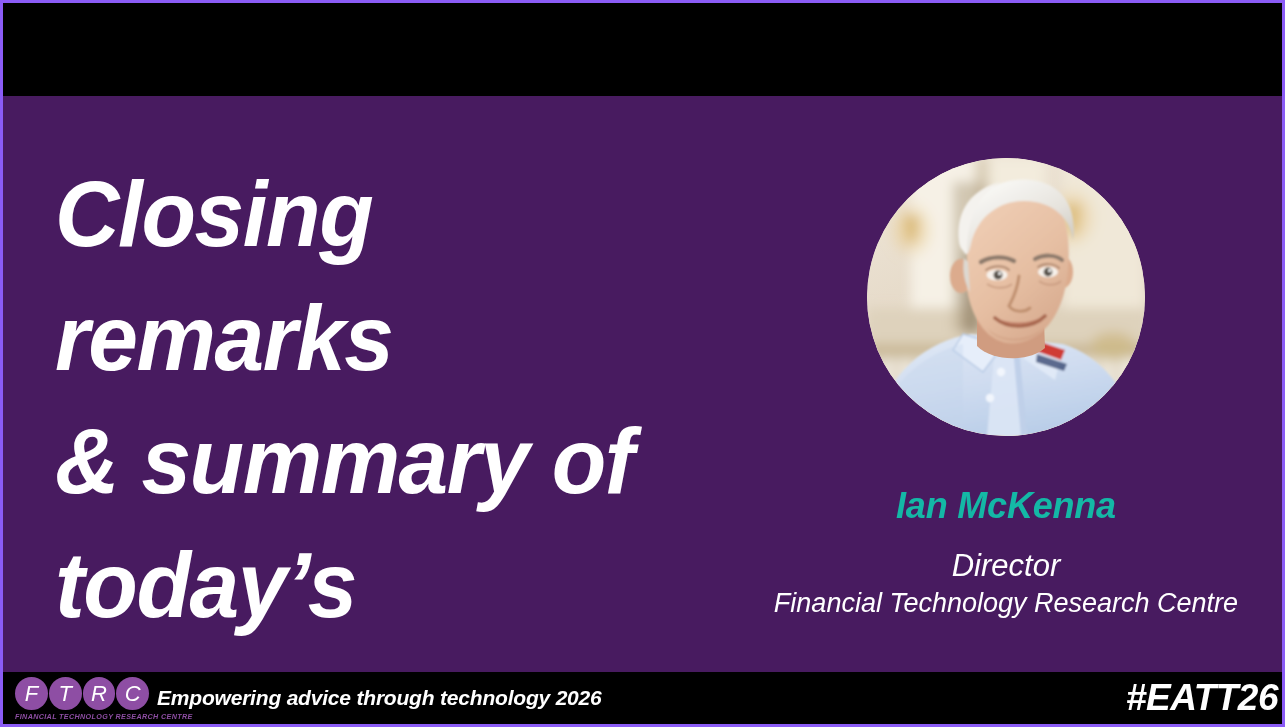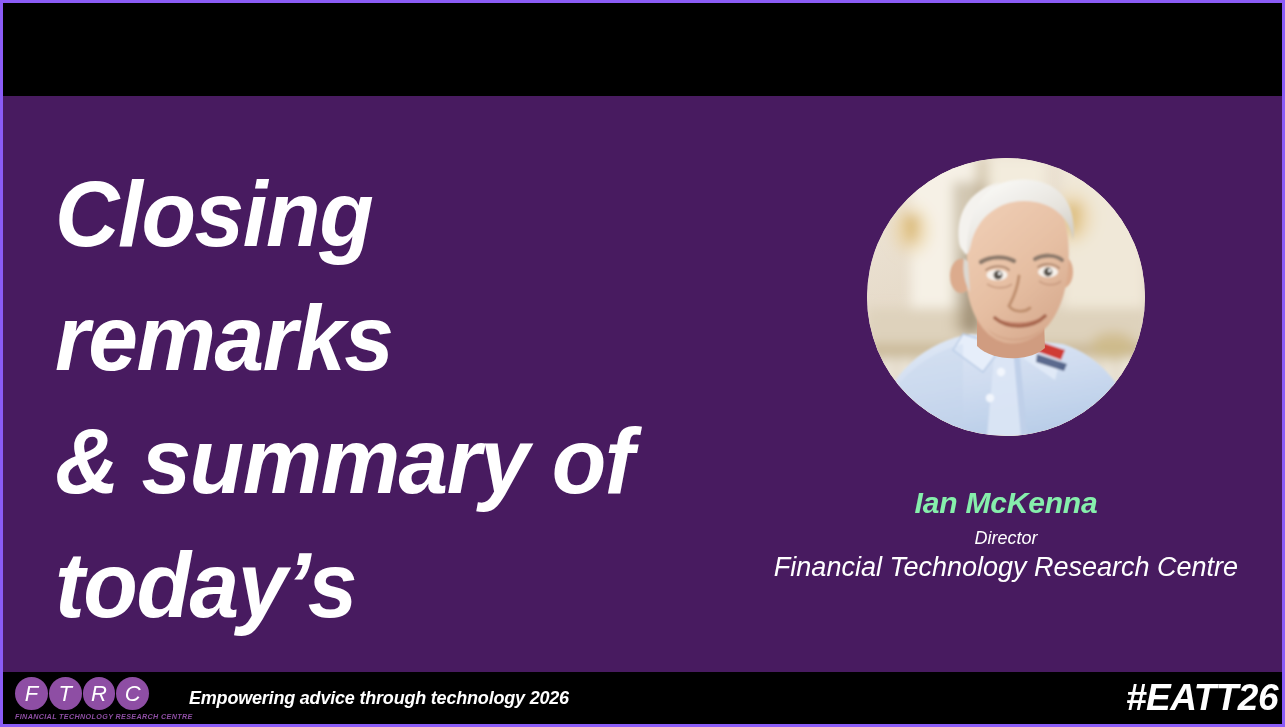--- a/index.html
+++ b/index.html
@@ -79,34 +79,34 @@
   }
 
   .avatar svg {
     display: block;
     width: 100%;
     height: 100%;
   }
 
   .speaker-name {
     margin-top: 52px;
-    color: #86efac;
-    font-family: "Liberation Sans Narrow", "Liberation Sans", sans-serif;
-    font-weight: bold;
-    font-size: 30px;
+    color: #14b8a6;
+    font-family: "Liberation Sans Narrow", "Liberation Sans", sans-serif;
+    font-weight: bold;
+    font-size: 36px;
     line-height: 1.0;
     letter-spacing: -0.2px;
   }
 
   .speaker-role {
-    margin-top: 10px;
+    margin-top: 24px;
     color: #ffffff;
     font-family: "Liberation Sans Narrow", "Liberation Sans", sans-serif;
     font-weight: normal;
-    font-size: 18px;
+    font-size: 31px;
     line-height: 1.18;
   }
 
   .speaker-org {
     margin-top: 3px;
     color: #ffffff;
     font-family: "Liberation Sans Narrow", "Liberation Sans", sans-serif;
     font-weight: normal;
     font-size: 27px;
     line-height: 1.18;
@@ -157,25 +157,25 @@
     margin-top: 2px;
     color: #8E4EA4;
     font-family: "Liberation Sans Narrow", "Liberation Sans", sans-serif;
     font-size: 7.2px;
     font-weight: bold;
     letter-spacing: 0.35px;
     white-space: nowrap;
   }
 
   .footer-tagline {
-    margin-left: 40px;
-    color: #ffffff;
-    font-family: "Liberation Sans Narrow", "Liberation Sans", sans-serif;
-    font-weight: bold;
-    font-size: 18px;
+    margin-left: 8px;
+    color: #ffffff;
+    font-family: "Liberation Sans Narrow", "Liberation Sans", sans-serif;
+    font-weight: bold;
+    font-size: 21px;
     letter-spacing: -0.2px;
     flex: 1 1 auto;
     white-space: nowrap;
   }
 
   .footer-hashtag {
     margin-right: 4px;
     color: #ffffff;
     font-family: "Liberation Sans Narrow", "Liberation Sans", sans-serif;
     font-weight: bold;

